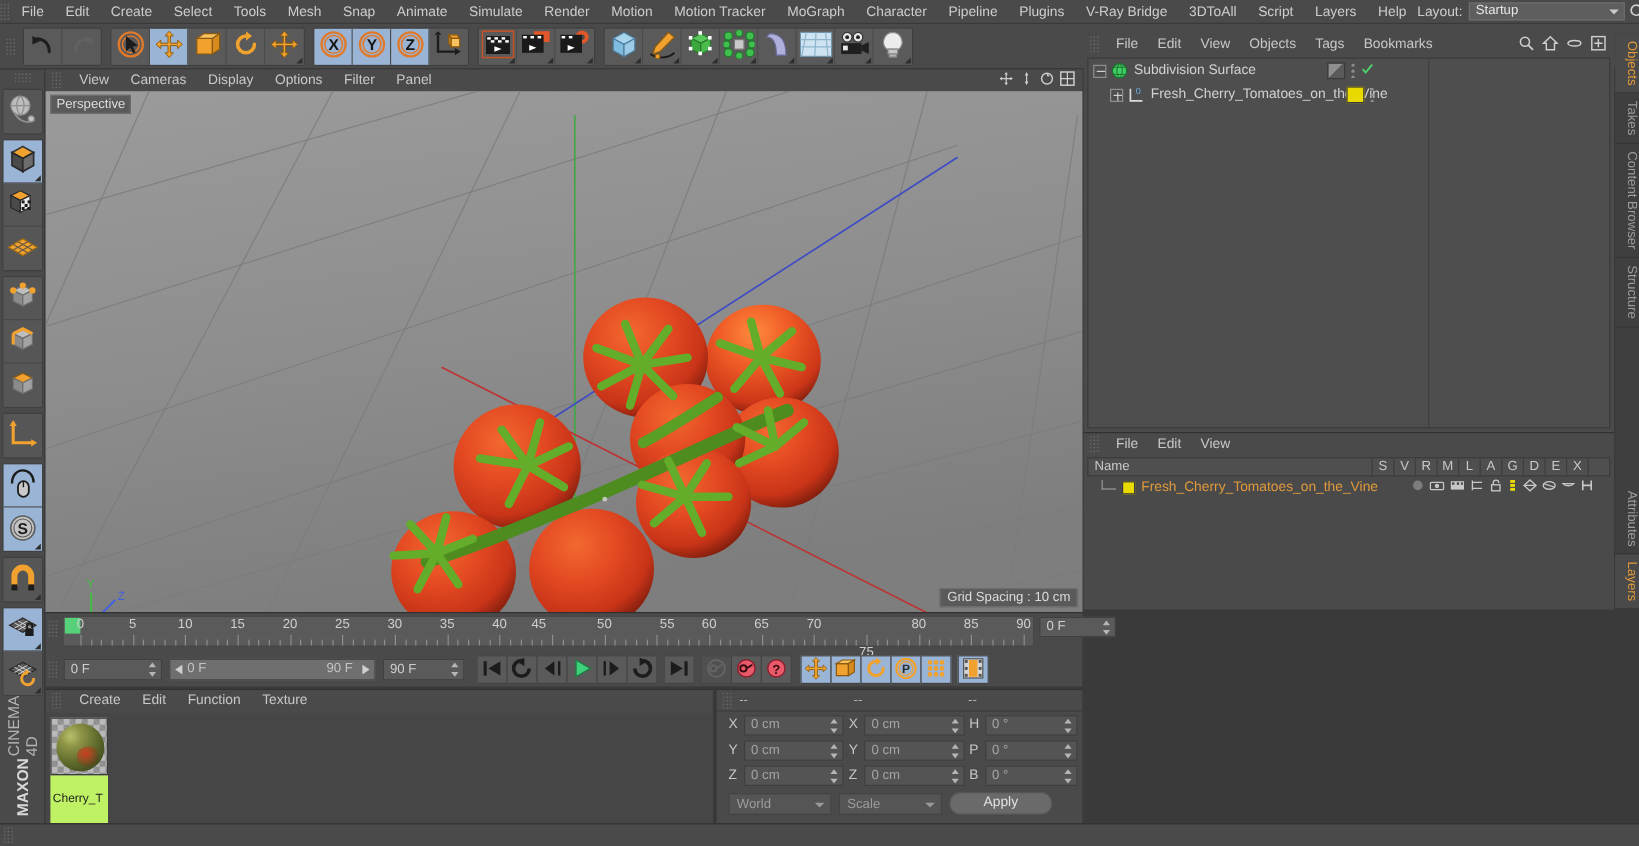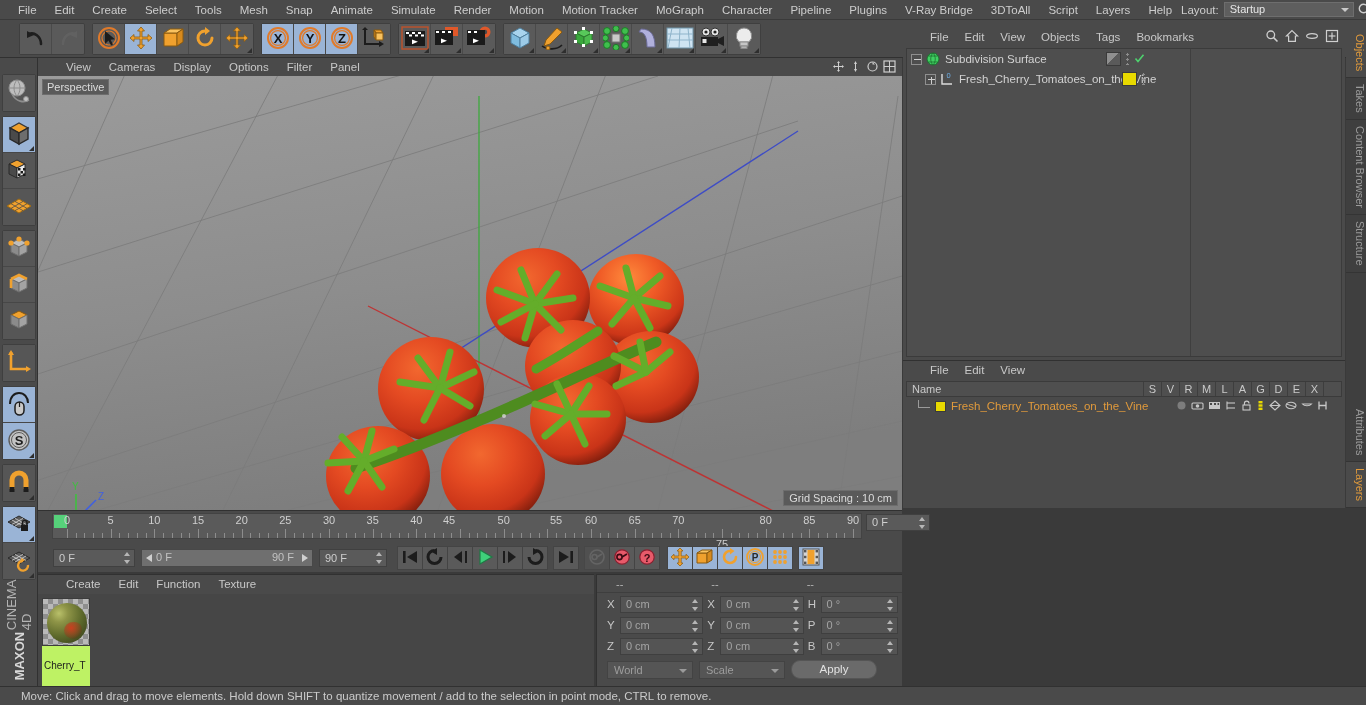--- a/index.html
+++ b/index.html
@@ -1316,14 +1316,13 @@
       <div class="vtab">Structure</div>
     </div>
   <div id="vtabsbottom" style="display:flex;flex-direction:column;margin-top:auto;">
       <div class="vtab">Attributes</div>
       <div class="vtab on">Layers</div>
     </div>
 </div>
 
 <div id="statusbar">
   <div class="gripdots" style="margin-left:3px;"></div>
-  <div class="txt">Move: Click and drag to move elements. Hold down SHIFT to quantize movement / add to the selection in point mode, CTRL to remove.</div>
 </div>
 
 </body></html>

